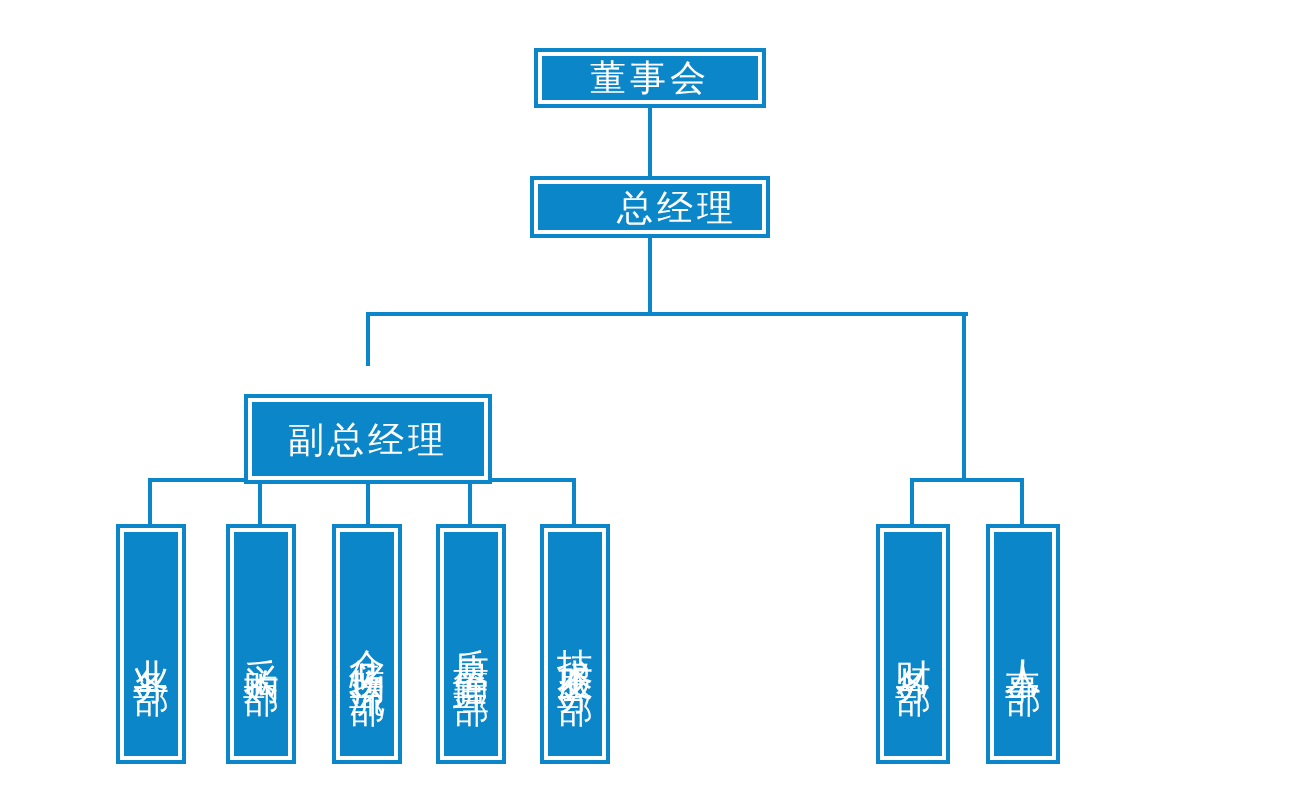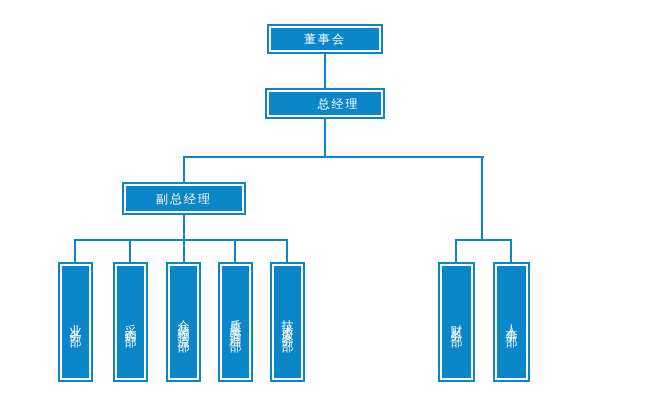--- a/index.html
+++ b/index.html
@@ -24,21 +24,21 @@
     box-sizing: border-box;
     background: var(--accent, #0b86c8);
     color: var(--text, #ffffff);
     display: flex;
     align-items: center;
     justify-content: center;
     outline: 2px solid #ffffff;
     outline-offset: -4px;
   }
   .node span {
-    font-size: 12px;
+    font-size: 18px;
     line-height: 1;
     white-space: nowrap;
   }
   .h-node span {
     letter-spacing: 2px;
   }
   .v-node span {
     writing-mode: vertical-rl;
     text-orientation: upright;
     letter-spacing: 5px;
@@ -66,21 +66,21 @@
   <div class="line" style="left:510px; top:239px; width:2px;   height:23px;"></div>
 
   <div class="node h-node" style="left:267px; top:24px; width:116px; height:30px;">
     <span>董事会</span>
   </div>
 
   <div class="node h-node" style="left:265px; top:88px; width:120px; height:31px;padding-left:27px;">
     <span>总经理</span>
   </div>
 
-  <div class="node h-node" style="left:122px; top:182px; width:124px; height:33px;">
+  <div class="node h-node" style="left:122px; top:197px; width:124px; height:45px;">
     <span>副总经理</span>
   </div>
 
   <div class="node v-node" style="left:58px; top:262px; width:35px; height:120px;">
     <span>业务部</span>
   </div>
   <div class="node v-node" style="left:113px; top:262px; width:35px; height:120px;">
     <span>采购部</span>
   </div>
   <div class="node v-node" style="left:166px; top:262px; width:35px; height:120px;">

